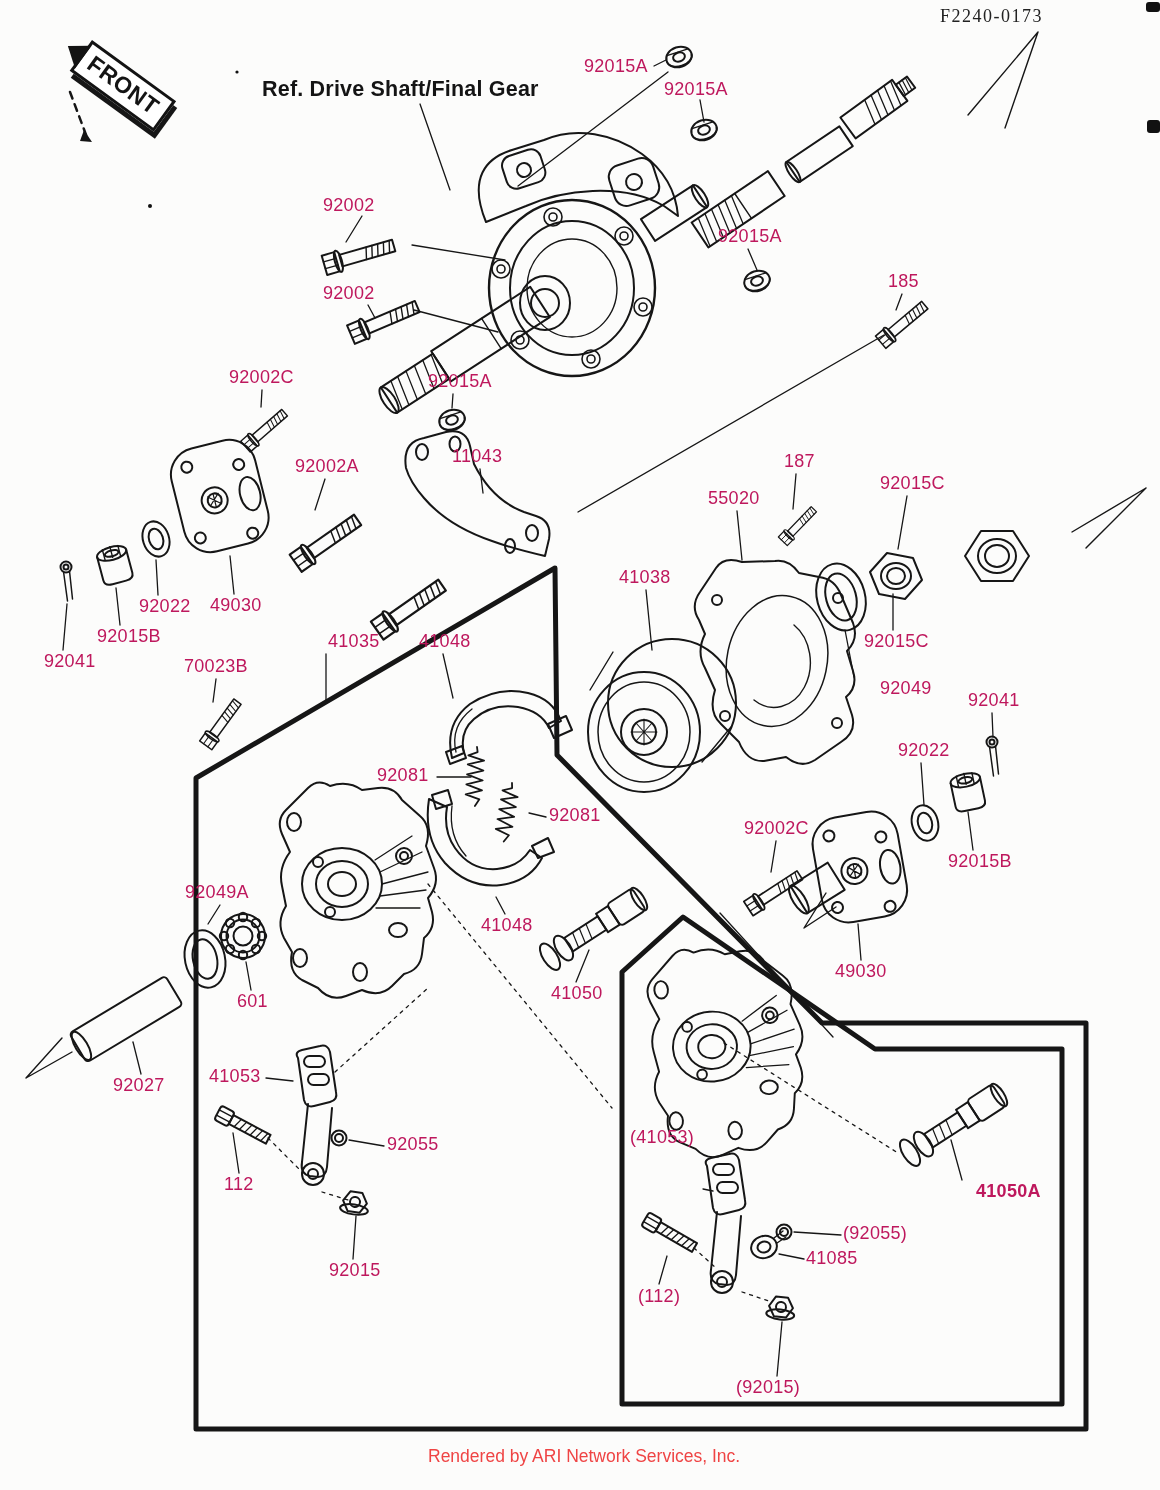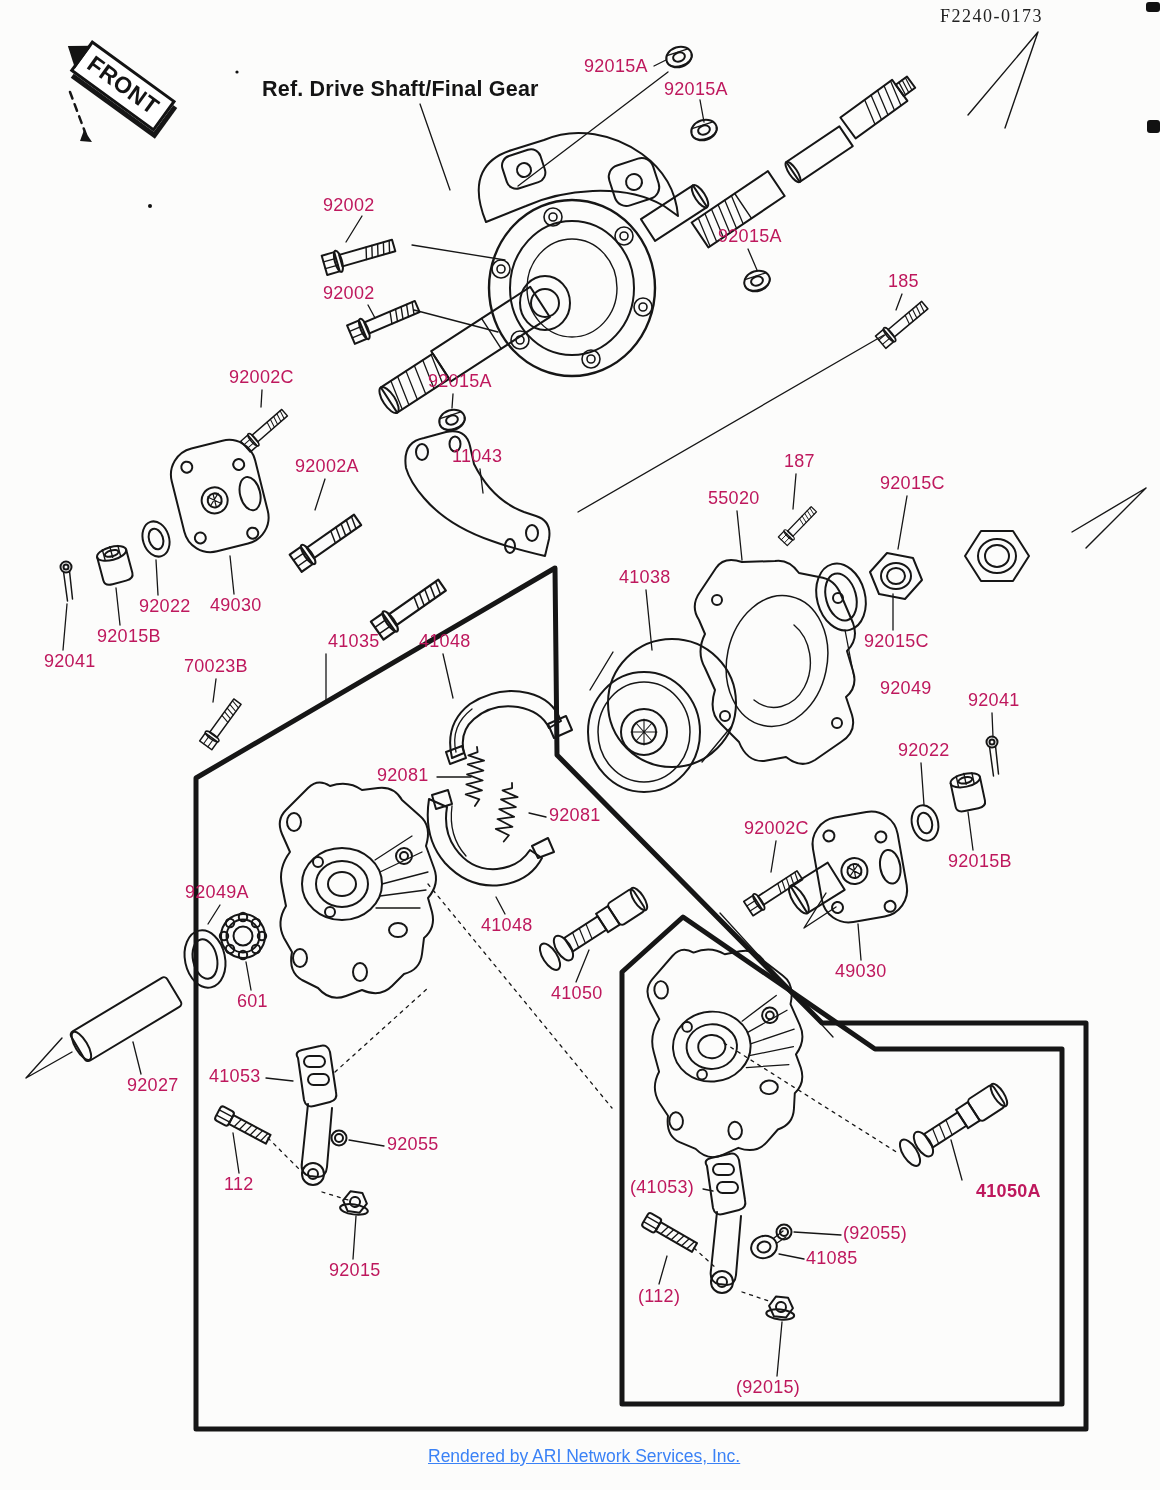--- a/index.html
+++ b/index.html
@@ -4,21 +4,21 @@
 <style>
   html,body{margin:0;padding:0;background:#e8e8e6;}
   #stage{position:relative;width:1160px;height:1490px;background:#fcfcfb;overflow:hidden;
          font-family:"Liberation Sans",sans-serif;color:#141414;}
   #art{position:absolute;left:0;top:0;}
   .lbl{position:absolute;font-size:18px;line-height:1.05;white-space:nowrap;
        letter-spacing:.3px;color:#be185d;}
   #ref-note{position:absolute;left:262px;top:77px;font-size:21.5px;letter-spacing:.2px;font-weight:bold;}
   #plate-code{position:absolute;left:940px;top:6px;font-family:"Liberation Serif",serif;
               font-size:18px;letter-spacing:1.5px;color:#222;}
-  #footer-credit{position:absolute;left:428px;top:1446px;font-size:17.5px;color:#3b82f6;text-decoration:underline;}
+  #footer-credit{position:absolute;left:428px;top:1446px;font-size:17.5px;color:#ef4444;}
   #front-sign{position:absolute;left:92px;top:40px;transform:rotate(36deg);
               transform-origin:0 0;}
   #front-sign .sign-box{position:relative;background:#fff;border:3.5px solid #131313;
        box-shadow:5px 5px 0 0 #161616;padding:2px 8px 3px 8px;font-weight:700;
        font-size:23px;letter-spacing:.5px;}
   #front-sign .sign-arrow{position:absolute;left:-19px;top:2px;width:0;height:0;
        border-top:14px solid transparent;border-bottom:14px solid transparent;
        border-right:19px solid #131313;}
 </style>
 </head>
@@ -509,25 +509,25 @@
       <div class="lbl" style="left: 44px; top: 652px;">92041</div>
       <div class="lbl" style="left: 312px; top: 632px; margin-left: 16px;">41035</div>
       <div class="lbl" style="left: 419px; top: 632px;">41048</div>
       <div class="lbl" style="left: 184px; top: 657px;">70023B</div>
       <div class="lbl" style="left: 377px; top: 766px;">92081</div>
       <div class="lbl" style="left: 549px; top: 806px;">92081</div>
       <div class="lbl" style="left: 185px; top: 883px;">92049A</div>
       <div class="lbl" style="left: 237px; top: 992px;">601</div>
       <div class="lbl" style="left: 481px; top: 916px;">41048</div>
       <div class="lbl" style="left: 551px; top: 984px;">41050</div>
-      <div class="lbl" style="left: 127px; top: 1076px; text-align: center;">92027</div>
+      <div class="lbl" style="left: 113px; top: 1076px; text-align: center;">92027</div>
       <div class="lbl" style="left: 209px; top: 1067px;">41053</div>
       <div class="lbl" style="left: 387px; top: 1135px;">92055</div>
       <div class="lbl" style="left: 224px; top: 1175px;">112</div>
       <div class="lbl" style="left: 329px; top: 1261px;">92015</div>
-      <div class="lbl" style="left: 630px; top: 1178px;">(41053)</div>
+      <div class="lbl" style="left: 630px; top: 1128px;">(41053)</div>
       <div class="lbl" style="left: 976px; top: 1182px; font-weight: bold;">41050A</div>
       <div class="lbl" style="left: 843px; top: 1224px;">(92055)</div>
       <div class="lbl" style="left: 806px; top: 1249px;">41085</div>
       <div class="lbl" style="left: 638px; top: 1287px;">(112)</div>
       <div class="lbl" style="left: 736px; top: 1378px;">(92015)</div>
     </div>
 </div>
 
 </body></html>

